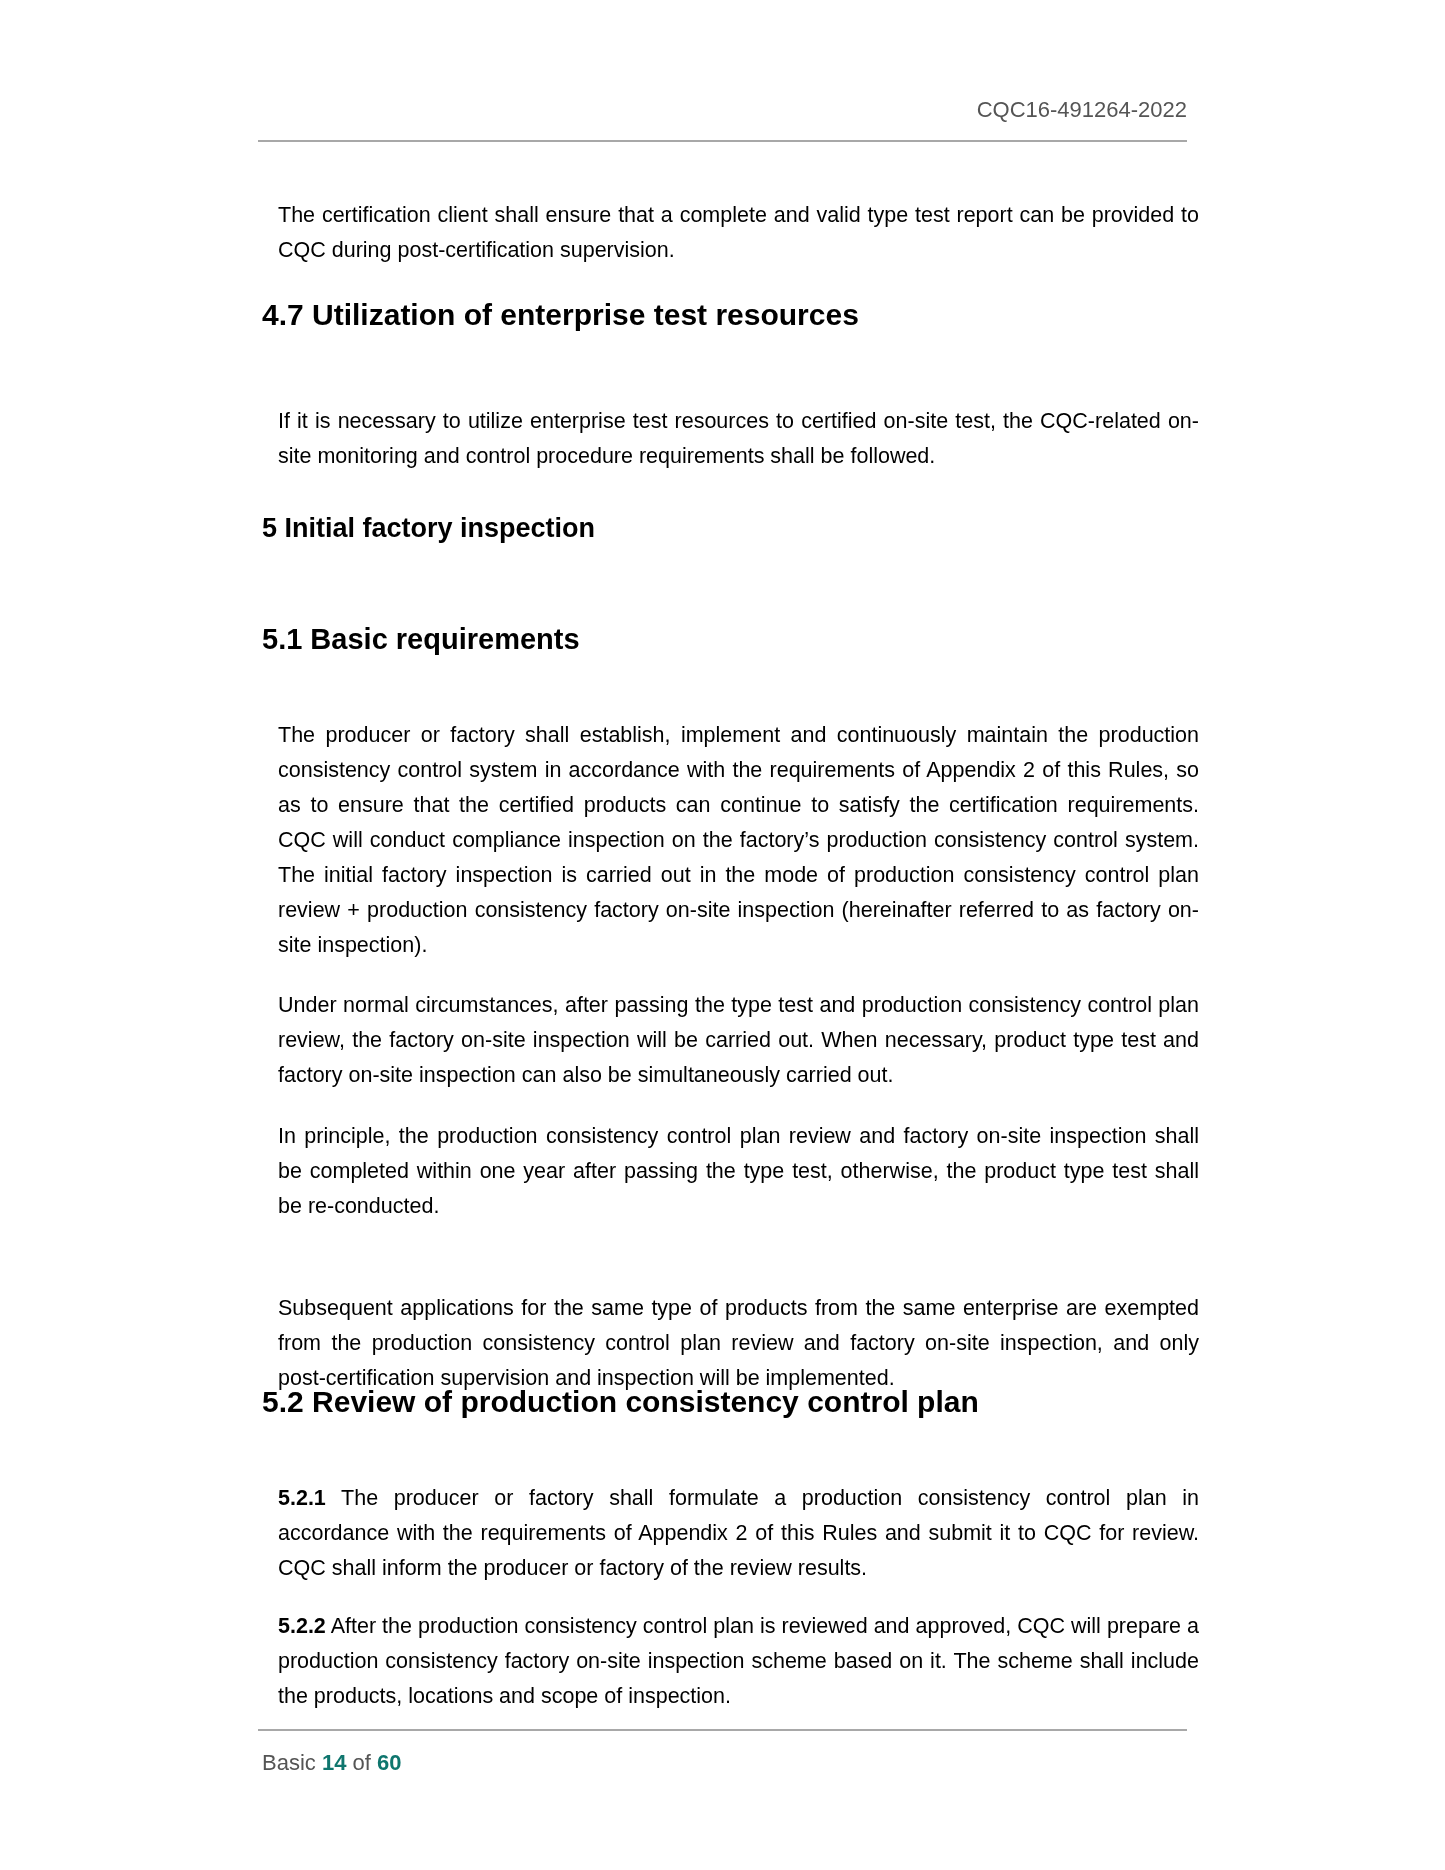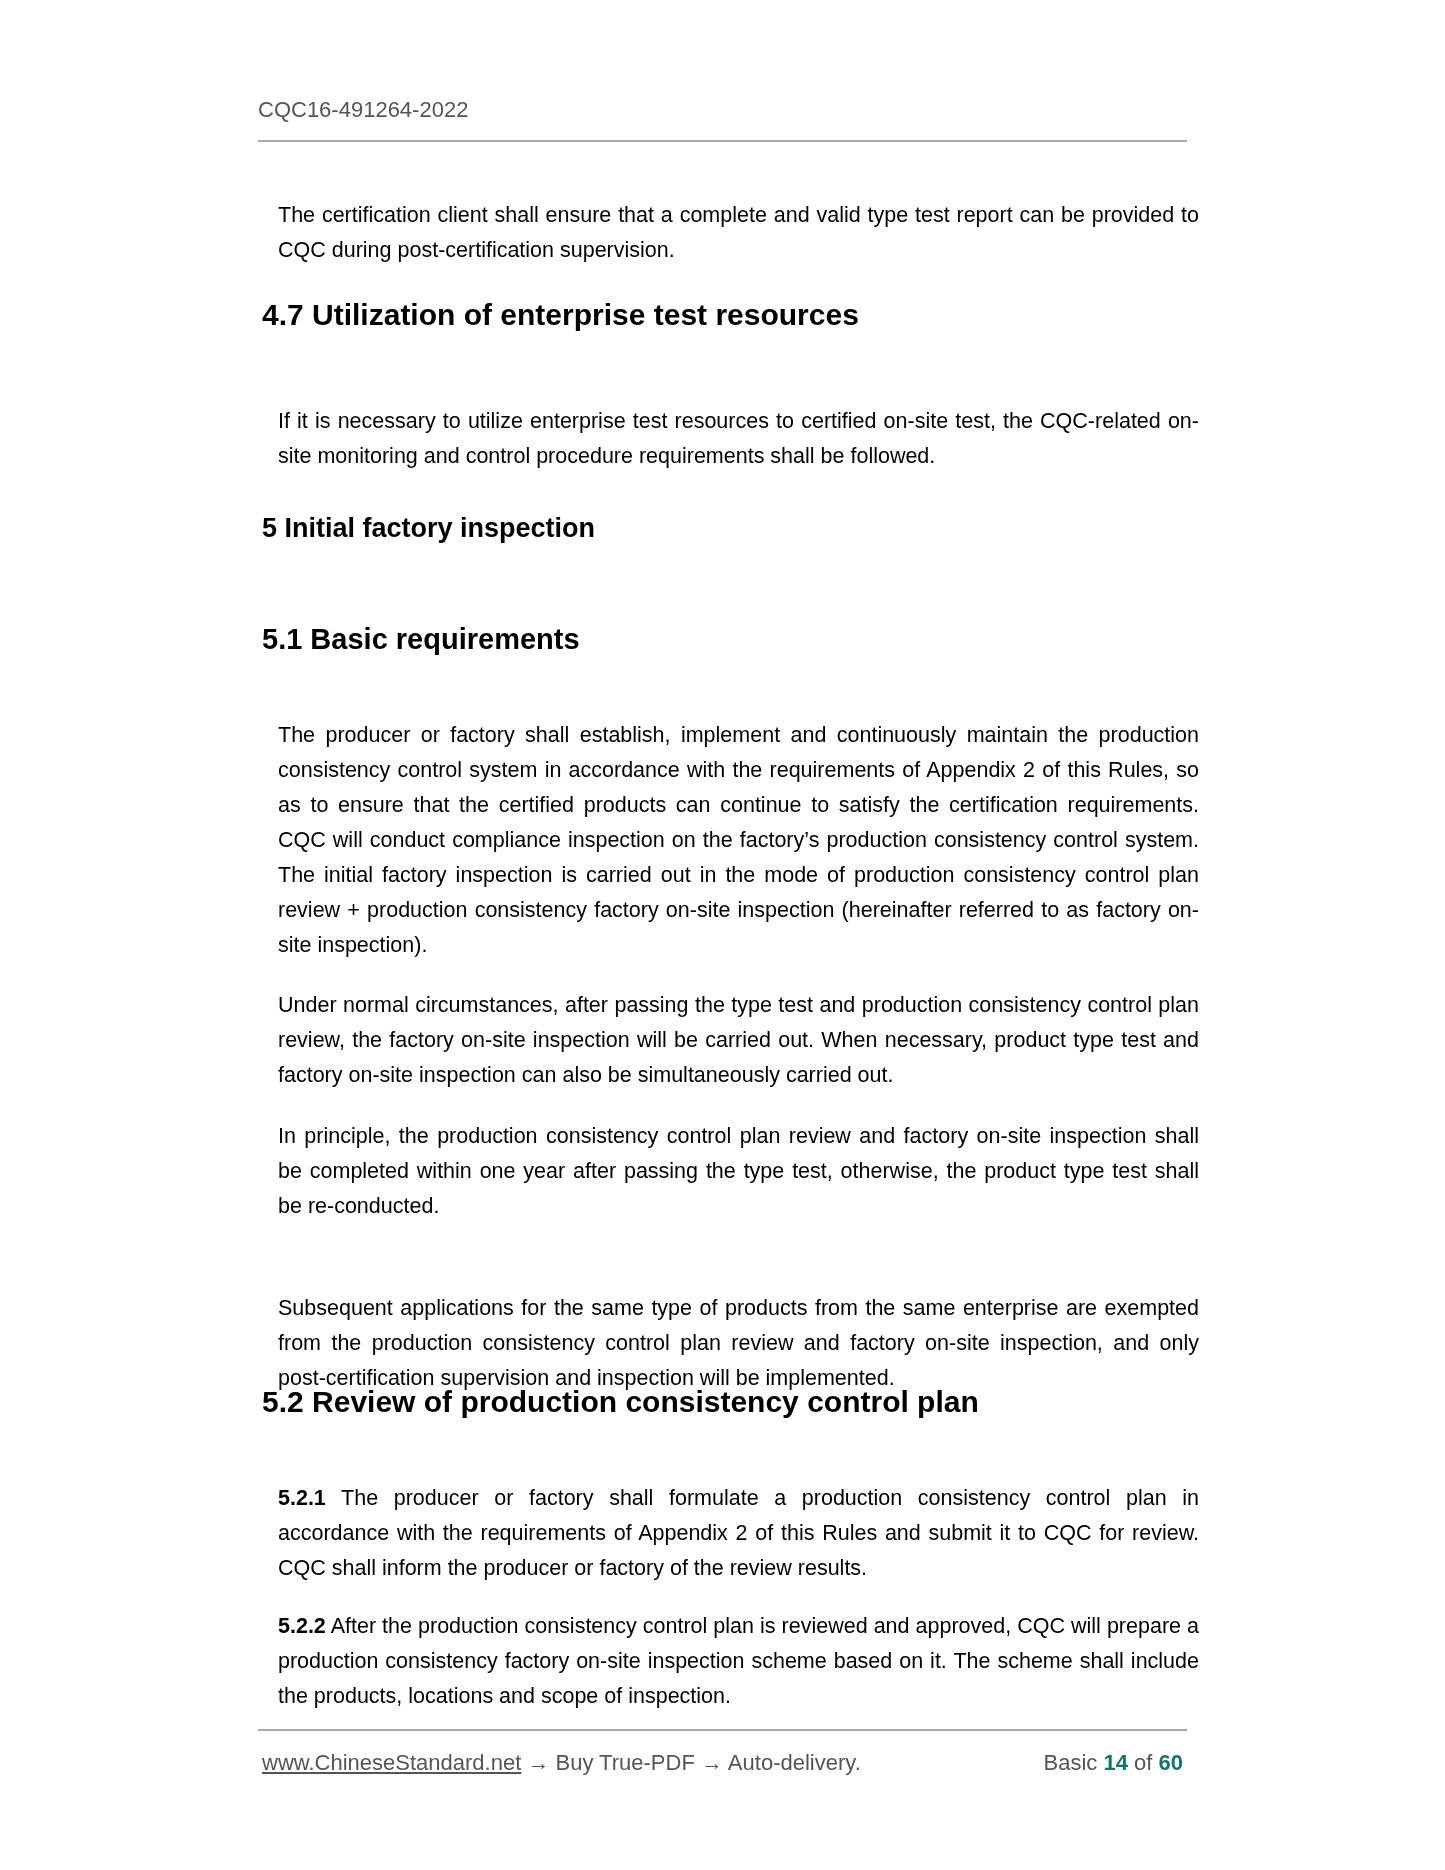--- a/index.html
+++ b/index.html
@@ -1,20 +1,20 @@
 <!DOCTYPE html>
 <html><head>
 <meta charset="utf-8">
 <style>
   html, body { margin: 0; padding: 0; background: #ffffff; }
   body { width: 1445px; height: 1870px; position: relative; overflow: hidden;
          font-family: "Liberation Sans", sans-serif; color: #000; }
   .abs { position: absolute; }
   .header-text { left: 258px; width: 929px; top: 97px; font-size: 22px; line-height: 26px;
-                 color: #555555; text-align: left; }
+                 color: #555555; text-align: right; }
   .rule { left: 258px; width: 929px; height: 2px; background: #a8a8a8; }
   .para { left: 262px; width: 921px; font-size: 21.5px; line-height: 35px; text-align: justify;
           margin: 16px; }
   .h2 { left: 262px; font-weight: bold; margin: 0; white-space: nowrap; }
   .h-sub { font-size: 30px; line-height: 36px; }
   .h-main { font-size: 27px; line-height: 42px; }
   .h-sub2 { font-size: 29px; line-height: 35px; }
   .num { font-weight: bold; }
   .footer { left: 262px; width: 921px; top: 1750px; font-size: 22px; line-height: 26px; color: #555555;
             display: flex; justify-content: space-between; }
@@ -42,15 +42,14 @@
 
 <h2 class="abs h2 h-sub" style="top:1384px;">5.2 Review of production consistency control plan</h2>
 
 <p class="abs para" style="top:1465px;"><span class="num">5.2.1</span><span> The producer or factory shall formulate a production consistency control plan in accordance with the requirements of Appendix 2 of this Rules and submit it to CQC for review. CQC shall inform the producer or factory of the review results.</span></p>
 
 <p class="abs para" style="top:1593px;"><span class="num">5.2.2</span><span> After the production consistency control plan is reviewed and approved, CQC will prepare a production consistency factory on-site inspection scheme based on it. The scheme shall include the products, locations and scope of inspection.</span></p>
 
 <div class="abs rule" style="top:1729px;"></div>
 
 <div class="abs footer">
-  <span><a>www.ChineseStandard.net</a><span> → Buy True-PDF → Auto-delivery.</span></span>
   <span class="page"><span>Basic</span>&nbsp;<b>14</b>&nbsp;<span>of</span>&nbsp;<b>60</b></span>
 </div>
 
 </body></html>

